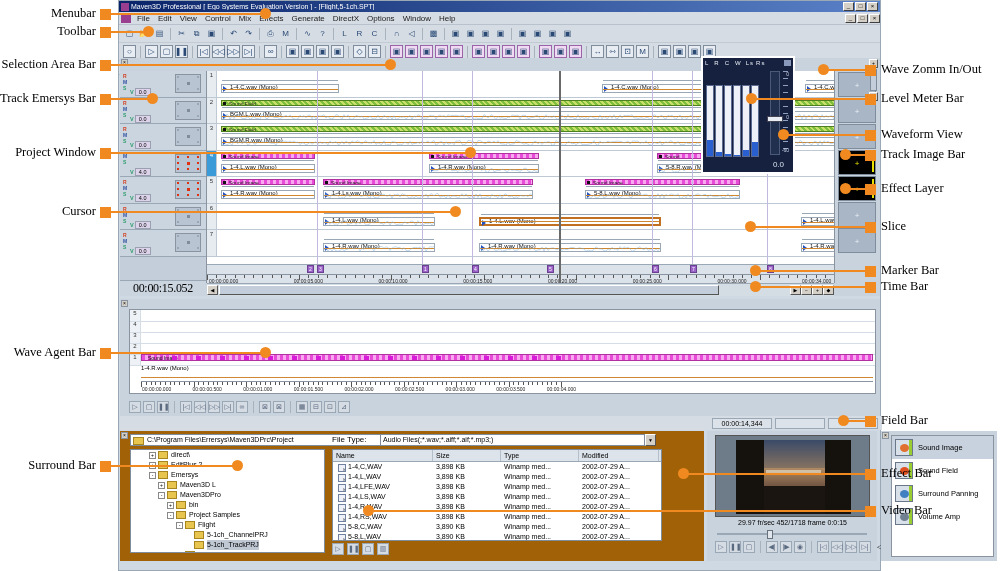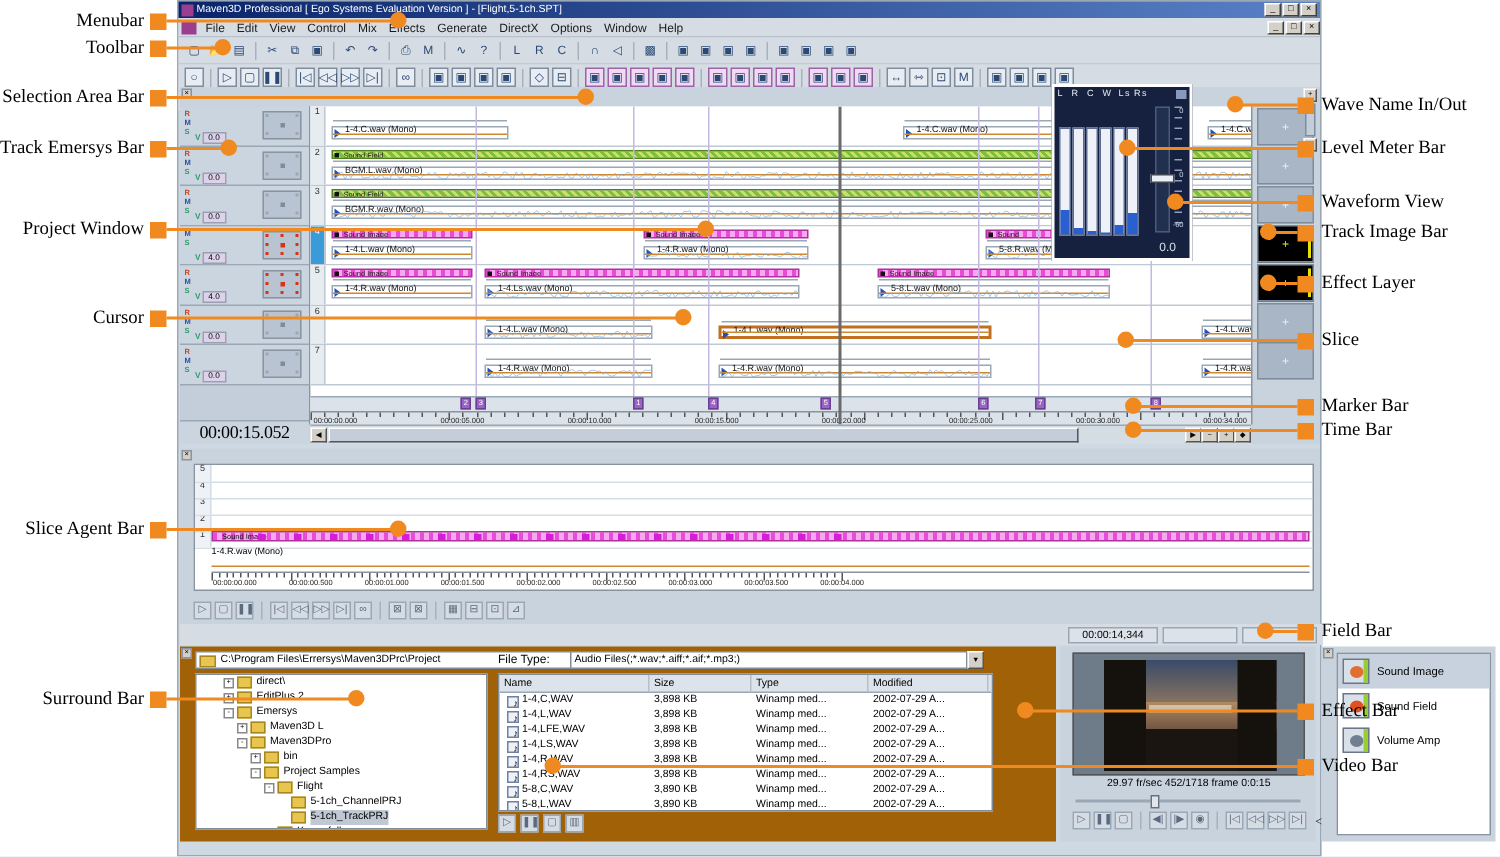--- a/index.html
+++ b/index.html
@@ -1152,20 +1152,27 @@
         </div>
         <div class="effitem">
           <div class="effico">
             <div style="position:absolute;left:4px;top:4px;width:9px;height:8px;border-radius:50%;background:#E05020;"></div>
             <div style="position:absolute;right:0;top:0;bottom:0;width:3px;background:#9ACD32;"></div>
           </div>
           <div class="efflabel">Sound Field</div>
         </div>
         <div class="effitem">
           <div class="effico">
+            <div style="position:absolute;left:4px;top:4px;width:9px;height:8px;border-radius:50%;background:#4080C0;"></div>
+            <div style="position:absolute;right:0;top:0;bottom:0;width:3px;background:#9ACD32;"></div>
+          </div>
+          <div class="efflabel">Surround Panning</div>
+        </div>
+        <div class="effitem">
+          <div class="effico">
             <div style="position:absolute;left:4px;top:4px;width:9px;height:8px;border-radius:50%;background:#708090;"></div>
             <div style="position:absolute;right:0;top:0;bottom:0;width:3px;background:#9ACD32;"></div>
           </div>
           <div class="efflabel">Volume Amp</div>
         </div>
       </div>
   </div>
 
 </div>
 
@@ -1187,30 +1194,30 @@
     <div class="ln" style="left:111px;top:98px;width:41px;"></div>
     <div class="dot" style="left:147px;top:93px;"></div>
     <div class="annot r" style="right: 904px; top: 145px;">Project Window</div>
     <div class="sq" style="left:100px;top:148px;"></div>
     <div class="ln" style="left:111px;top:152px;width:359px;"></div>
     <div class="dot" style="left:465px;top:147px;"></div>
     <div class="annot r" style="right: 904px; top: 204px;">Cursor</div>
     <div class="sq" style="left:100px;top:207px;"></div>
     <div class="ln" style="left:111px;top:211px;width:344px;"></div>
     <div class="dot" style="left:450px;top:206px;"></div>
-    <div class="annot r" style="right: 904px; top: 345px;">Slice Agent Bar</div>
+    <div class="annot r" style="right: 904px; top: 345px;">Wave Agent Bar</div>
     <div class="sq" style="left:100px;top:348px;"></div>
     <div class="ln" style="left:111px;top:352px;width:154px;"></div>
     <div class="dot" style="left:260px;top:347px;"></div>
     <div class="annot r" style="right: 904px; top: 458px;">Surround Bar</div>
     <div class="sq" style="left:100px;top:461px;"></div>
     <div class="ln" style="left:111px;top:465px;width:126px;"></div>
     <div class="dot" style="left:232px;top:460px;"></div>
     <div class="sq" style="left:865px;top:65px;"></div>
-    <div class="annot" style="left:881px;top:62px;">Wave Name In/Out</div>
+    <div class="annot" style="left:881px;top:62px;">Wave Zomm In/Out</div>
     <div class="ln" style="left:823px;top:69px;width:42px;"></div>
     <div class="dot" style="left:818px;top:64px;"></div>
     <div class="sq" style="left:865px;top:94px;"></div>
     <div class="annot" style="left:881px;top:91px;">Level Meter Bar</div>
     <div class="ln" style="left:751px;top:98px;width:114px;"></div>
     <div class="dot" style="left:746px;top:93px;"></div>
     <div class="sq" style="left:865px;top:130px;"></div>
     <div class="annot" style="left:881px;top:127px;">Waveform View</div>
     <div class="ln" style="left:783px;top:134px;width:82px;"></div>
     <div class="dot" style="left:778px;top:129px;"></div>

